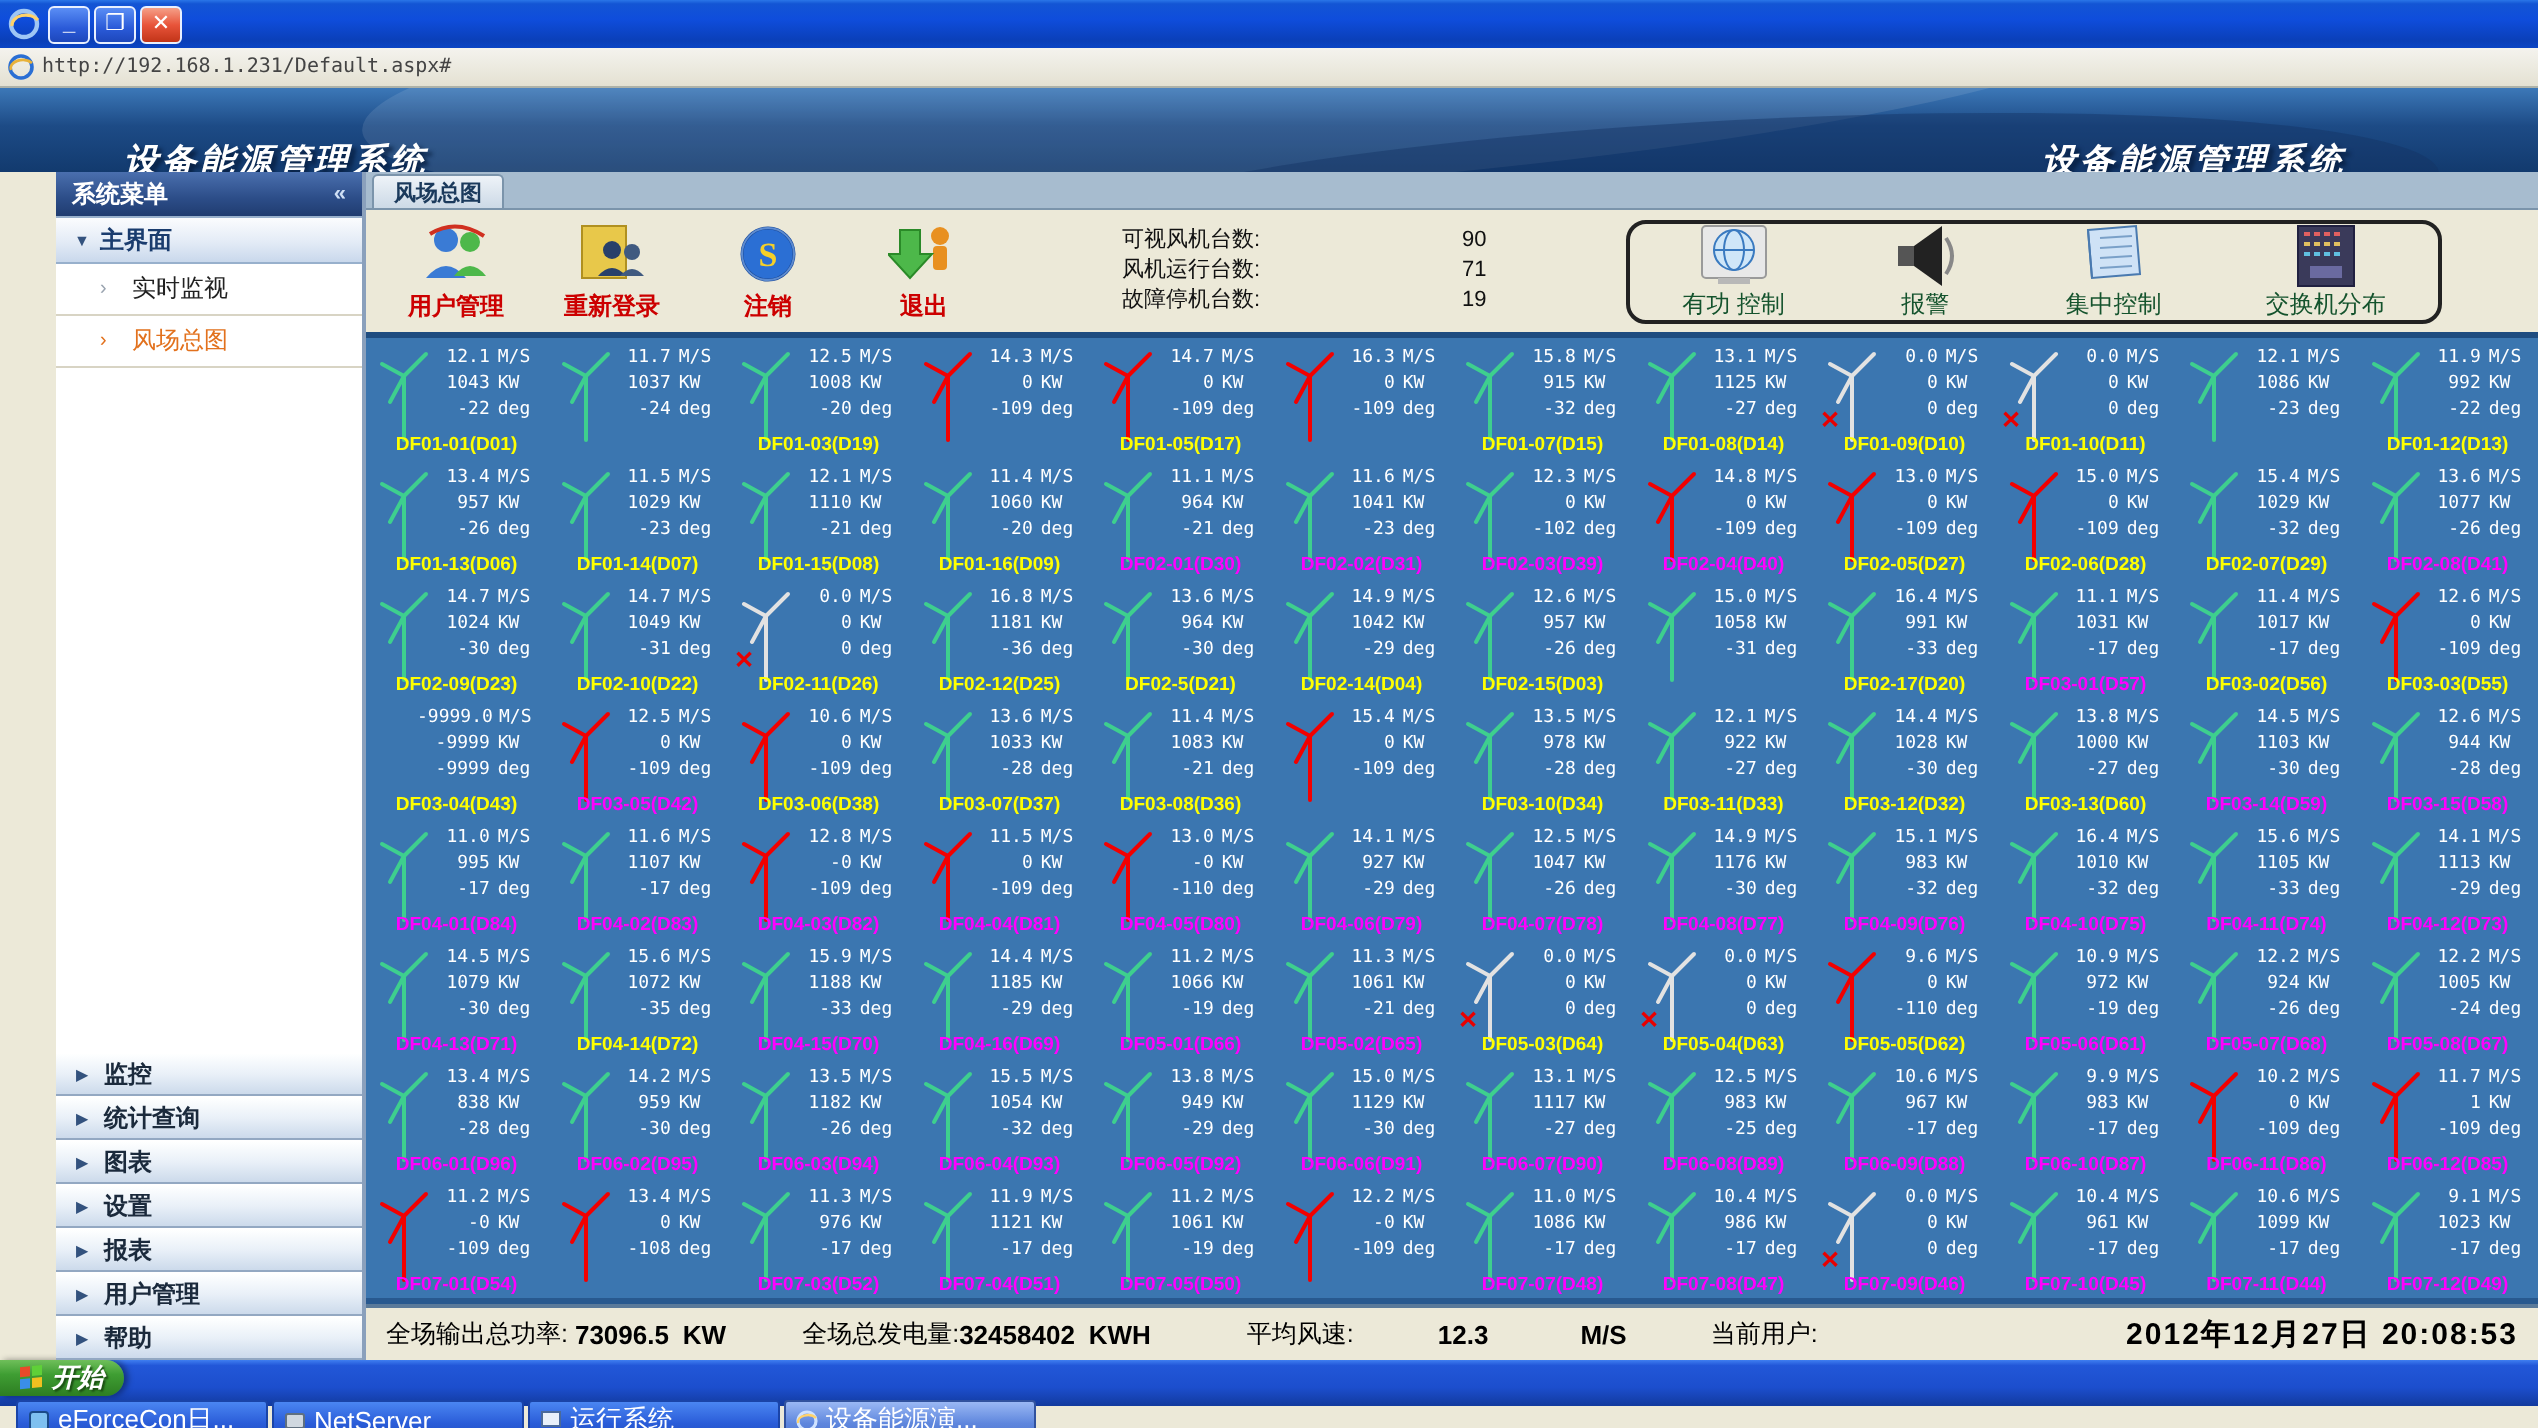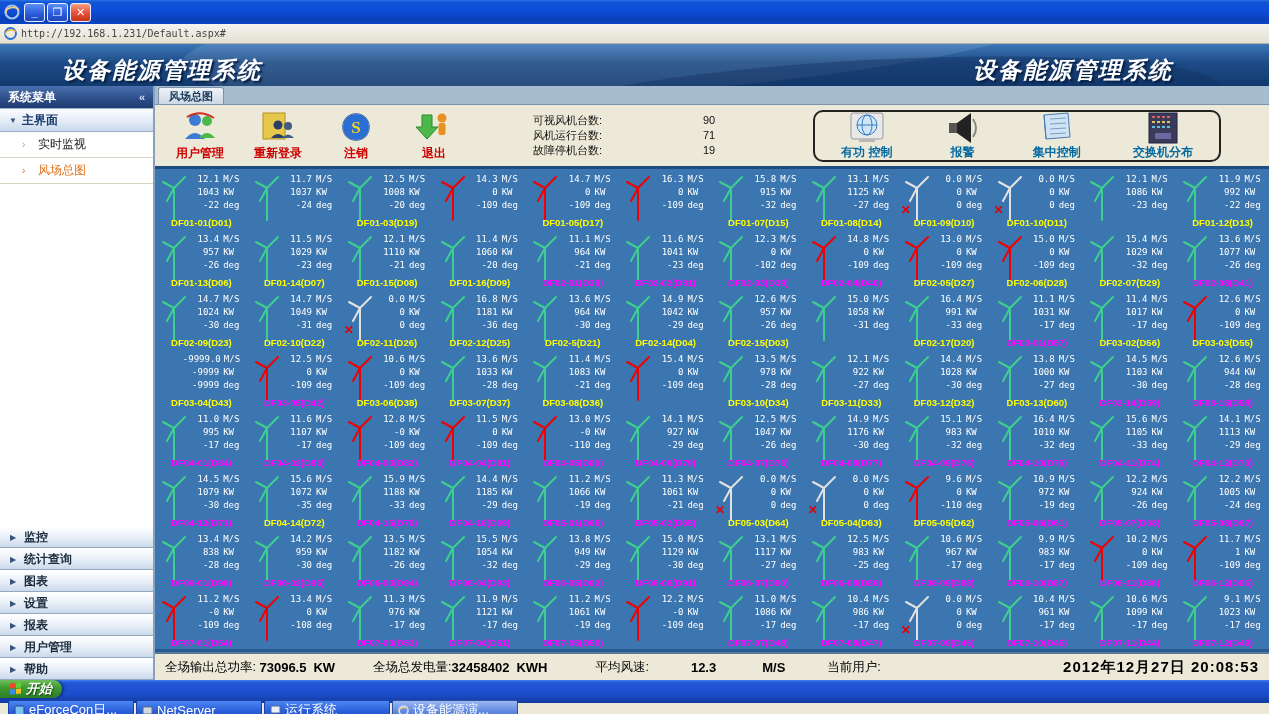--- a/index.html
+++ b/index.html
@@ -17,26 +17,26 @@
 
   
   .addressbar { height:20px; background:linear-gradient(180deg,#f4f3ee,#e4e1d2); border-bottom:1px solid #aeb2a8; display:flex; align-items:center; padding:0 4px; gap:4px; }
   .addr-ico { width:13px; height:13px; }
   .addr-url { font-size:10px; color:#444; font-family:"DejaVu Sans Mono",monospace; }
 
   
   .banner { height:42px; background:linear-gradient(180deg,#3c78b8 0%,#1d4b86 45%,#123a6e 100%); position:relative; overflow:hidden; }
   .banner .swoosh1 { position:absolute; width:900px; height:120px; left:180px; top:-70px; border-radius:50%; background:rgba(255,255,255,0.10); transform:rotate(-4deg); }
   .banner .swoosh2 { position:absolute; width:700px; height:90px; left:520px; top:16px; border-radius:50%; background:rgba(20,50,100,0.45); transform:rotate(-3deg); }
-  .banner .btxt { position:absolute; top:11px; color:#fff; font-size:23px; font-weight:bold; font-style:italic; text-shadow:2px 2px 2px #071e40; letter-spacing:2px; }
+  .banner .btxt { position:absolute; top:25px; color:#fff; font-size:17px; font-weight:bold; font-style:italic; text-shadow:2px 2px 2px #071e40; letter-spacing:2px; }
   .banner .btxt.left { left:62px; }
   .banner .btxt.right { right:96px; }
 
   
-  .bodyrow { display:flex; height:594px; }
+  .bodyrow { display:flex; height:594px;margin-left:28px; }
 
   
   .sidebar { width:155px; background:#ece9d8; border-right:2px solid #8aa0bc; display:flex; flex-direction:column; }
   .sb-header { height:22px; background:linear-gradient(180deg,#4a6fae 0%,#2c4d88 60%,#203c70 100%); color:#fff; font-size:12px; font-weight:bold; display:flex; align-items:center; padding:0 8px; }
   .sb-header .chev { margin-left:auto; font-size:11px; color:#cfe0f5; }
   .sb-group { height:24px; background:linear-gradient(180deg,#fbfcfe 0%,#e3ebf6 55%,#c9d8ec 100%); border:1px solid #98b0cc; border-left:none; border-right:none; color:#1a3c6e; font-weight:bold; font-size:12px; display:flex; align-items:center; padding-left:22px; position:relative; }
   .sb-group .tri { position:absolute; left:9px; font-size:8px; color:#33527e; }
   .sb-sub { height:26px; background:#fff; border-bottom:1px solid #d8d4c4; font-size:12px; color:#222; display:flex; align-items:center; padding-left:38px; position:relative; }
   .sb-sub .arr { position:absolute; left:22px; color:#9aa4b0; font-size:10px; }
   .sb-sub.active { color:#e2711d; }
@@ -56,21 +56,21 @@
   .tbtn { width:78px; text-align:center; }
   .tbtn .ic { height:34px; display:flex; justify-content:center; align-items:center; }
   .tbtn .lb { color:#cc0000; font-size:12px; font-weight:bold; margin-top:1px; }
   .tstats { margin-left:60px; font-size:11px; color:#111; line-height:15px; }
   .tstats .rowst { display:flex; width:255px; }
   .tstats .sl { width:170px; }
   .tstats .sv { width:60px; text-align:left; }
   .ctrlbox { position:absolute; right:48px; top:5px; width:408px; height:52px; border:2px solid #222; border-radius:10px; display:flex; align-items:center; justify-content:space-around; }
   .cbtn { text-align:center; }
   .cbtn .ic { height:32px; display:flex; justify-content:center; align-items:center; }
-  .cbtn .lb { color:#0369a1; font-size:12px; font-weight:bold; }
+  .cbtn .lb { color:#14532d; font-size:12px; font-weight:normal; }
 
   
   .grid { height:480px; display:grid; grid-template-columns:repeat(12,1fr); grid-template-rows:repeat(8,60px); background:#3b76b0; }
   .gridpad { height:3px; background:#28598f; }
   .cell { position:relative; font-family:"DejaVu Sans Mono",monospace; }
   .t-icon { position:absolute; left:5px; top:5px; width:28px; height:48px; }
   .t-x { position:absolute; left:3px; top:34px; color:#e80000; font-weight:bold; font-size:12px; font-family:"Liberation Sans",sans-serif; }
   .t-vals { position:absolute; right:3px; top:4px; width:62px; }
   .t-line { display:flex; font-size:9px; color:#fff; height:13px; line-height:13px; }
   .t-num { width:37px; text-align:right; }

